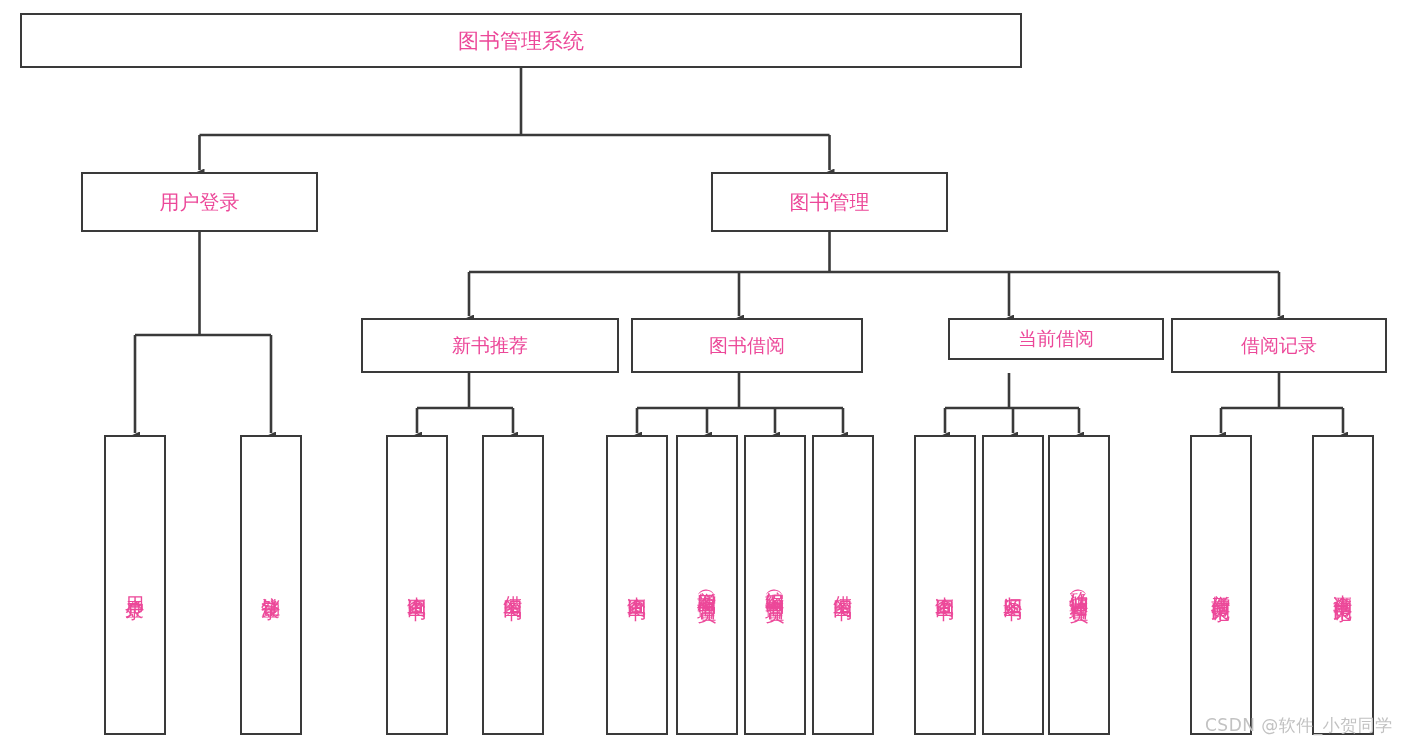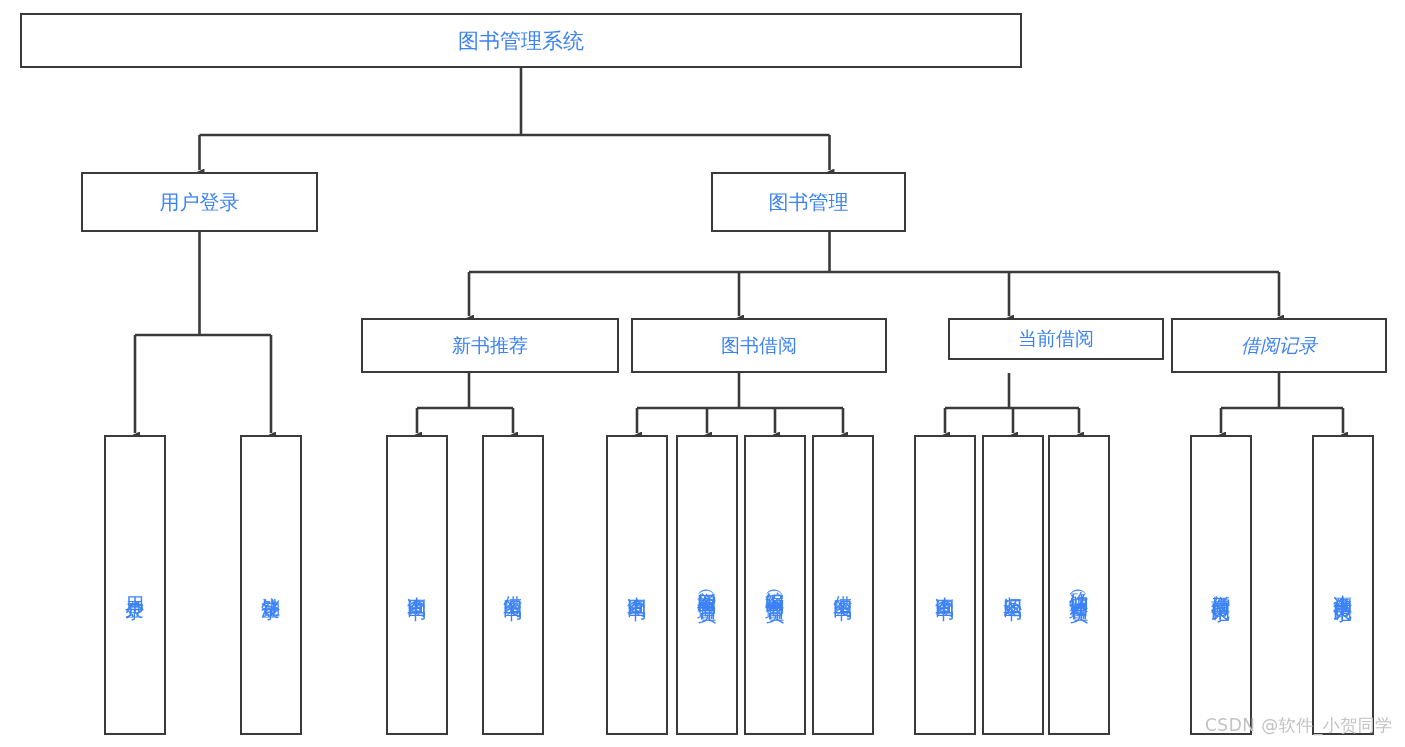--- a/index.html
+++ b/index.html
@@ -26,21 +26,21 @@
     pointer-events: none;
   }
   .node {
     position: absolute;
     box-sizing: border-box;
     background: #ffffff;
     border: 2.5px solid #3a3a3a;
     display: flex;
     align-items: center;
     justify-content: center;
-    color: #3b82f6;
+    color: #ec4899;
     text-align: center;
   }
   .node.root {
     font-size: 21px;
   }
   .node.level2 {
     font-size: 20px;
   }
   .node.level3 {
     font-size: 19px;
@@ -114,33 +114,33 @@
       </g>
   </svg>
 
   <div id="node-layer">
       <div class="node root" style="left: 20px; top: 13px; width: 1002px; height: 55px;">
         <span>图书管理系统</span>
       </div>
       <div class="node level2" style="left: 81px; top: 172px; width: 237px; height: 60px;">
         <span>用户登录</span>
       </div>
-      <div class="node level2" style="left: 711px; top: 172px; width: 195px; height: 60px;">
+      <div class="node level2" style="left: 711px; top: 172px; width: 237px; height: 60px;">
         <span>图书管理</span>
       </div>
       <div class="node level3" style="left: 361px; top: 318px; width: 258px; height: 55px;">
         <span>新书推荐</span>
       </div>
-      <div class="node level3" style="left: 631px; top: 318px; width: 256px; height: 55px;">
+      <div class="node level3" style="left: 631px; top: 318px; width: 232px; height: 55px;">
         <span>图书借阅</span>
       </div>
       <div class="node level3" style="left: 948px; top: 318px; width: 216px; height: 42px;">
         <span>当前借阅</span>
       </div>
-      <div class="node level3" style="left: 1171px; top: 318px; width: 216px; height: 55px; font-style: italic;">
+      <div class="node level3" style="left: 1171px; top: 318px; width: 216px; height: 55px;">
         <span>借阅记录</span>
       </div>
       <div class="node leaf" style="left: 104px; top: 435px; width: 62px; height: 300px;">
         <span class="vtext">用户登录</span>
       </div>
       <div class="node leaf" style="left: 240px; top: 435px; width: 62px; height: 300px;">
         <span class="vtext">注销登录</span>
       </div>
       <div class="node leaf" style="left: 386px; top: 435px; width: 62px; height: 300px;">
         <span class="vtext">查询图书</span>

